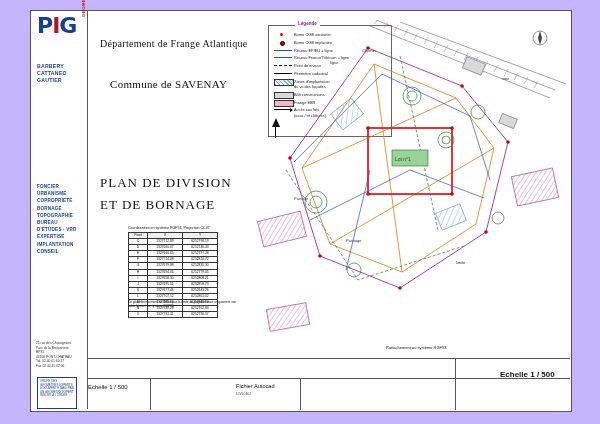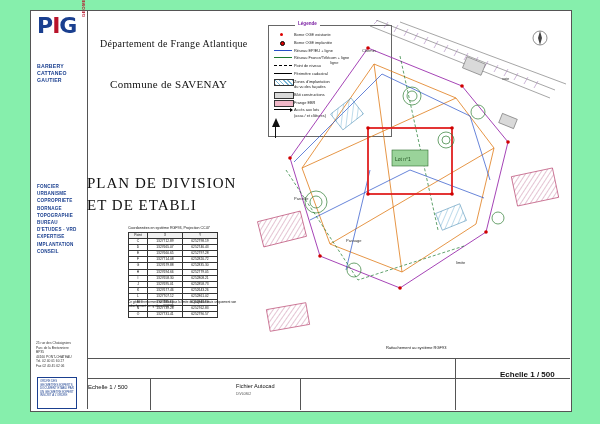--- a/index.html
+++ b/index.html
@@ -1,35 +1,35 @@
 <!DOCTYPE html>
 <html><head>
 <meta charset="utf-8">
 <style>
   html,body{margin:0;padding:0;background:#ffffff;}
   body{width:600px;height:424px;overflow:hidden;font-family:"Liberation Sans",sans-serif;}
-  .sheet{position:relative;width:600px;height:424px;background:#86efac;}
+  .sheet{position:relative;width:600px;height:424px;background:#c4b5fd;}
   .frame{position:absolute;left:30px;top:10px;width:540px;height:400px;border:1px solid #555;background:#ffffff;}
 
   
   .logo-col{position:absolute;left:31px;top:11px;width:56px;height:398px;border-right:1px solid #555;}
   .logo-box{position:absolute;left:6px;top:4px;width:44px;height:44px;}
   .logo-mark{font-family:"DejaVu Sans",sans-serif;font-weight:bold;font-size:22px;color:#1a3f8f;letter-spacing:-1px;line-height:22px;}
   .logo-mark span.r{color:#b8122a;}
   .logo-vert{position:absolute;left:44px;top:2px;font-size:4.4px;color:#b8122a;letter-spacing:.4px;
     transform:rotate(-90deg);transform-origin:left top;white-space:nowrap;font-weight:bold;}
   .agency-names{position:absolute;left:6px;top:52px;width:48px;font-size:5.2px;font-weight:bold;color:#1a3f8f;line-height:7px;letter-spacing:.2px;}
   .services{position:absolute;left:6px;top:172px;width:48px;font-size:4.6px;font-weight:bold;color:#1a3f8f;line-height:7.2px;letter-spacing:.2px;}
   .addr{position:absolute;left:5px;top:330px;width:48px;font-size:3.3px;color:#333;line-height:4.6px;}
   .stamp{position:absolute;left:6px;top:366px;width:40px;height:32px;border:1px solid #1a3f8f;font-size:2.9px;color:#1a3f8f;line-height:3.6px;padding:2px;box-sizing:border-box;}
 
   
   .dept{position:absolute;left:100px;top:38px;font-family:"Liberation Serif",serif;font-size:10px;color:#111;letter-spacing:.3px;}
   .commune{position:absolute;left:110px;top:78px;font-family:"Liberation Serif",serif;font-size:11px;color:#111;letter-spacing:.3px;}
-  .plan-title{position:absolute;left:87px;top:172px;font-family:"Liberation Serif",serif;font-size:15px;color:#111;letter-spacing:1px;line-height:22px;}
+  .plan-title{position:absolute;left:100px;top:172px;font-family:"Liberation Serif",serif;font-size:13px;color:#111;letter-spacing:1px;line-height:22px;}
 
   
   .legend{position:absolute;left:268px;top:25px;width:122px;height:110px;border:1px solid #666;background:#ffffff;}
   .legend-title{position:absolute;left:26px;top:-5px;background:#fff;font-size:4.6px;color:#7a1fa2;padding:0 3px;font-weight:bold;}
   .legend ul{list-style:none;margin:0;padding:6px 3px 0 3px;}
   .legend li{position:relative;font-size:3.9px;color:#222;line-height:5.2px;padding-left:22px;margin-bottom:2.6px;}
   .lg-sym{position:absolute;left:2px;top:0px;width:18px;height:5px;}
   .dot{position:absolute;left:6px;top:1px;width:3px;height:3px;border-radius:50%;}
   .hline{position:absolute;left:0;top:2px;width:18px;height:0;border-top:1px solid #000;}
   .hline.dash{border-top:1px dashed #000;}
@@ -102,21 +102,21 @@
 Tel. 02 40 01 60 27
 Fax 02 40 45 62 06</div>
     <div class="stamp" style="white-space:pre-line">ORDRE DES GEOMETRES EXPERTS
 DOCUMENT ETABLI PAR UN GEOMETRE EXPERT INSCRIT A L'ORDRE</div>
   </div>
 
   <div class="dept">Département de Frange Atlantique</div>
   <div class="commune">Commune de SAVENAY</div>
   <div class="plan-title">
     <div>PLAN DE DIVISION</div>
-    <div>ET DE ETABLI</div>
+    <div>ET DE BORNAGE</div>
   </div>
 
   <div class="legend">
     <div class="legend-title">Légende</div>
     <ul>
       <li><span class="lg-sym">
             <i class="dot" style="background:#d00;"></i>
           </span><span>Borne OGE existante</span></li>
       <li><span class="lg-sym">
             <i class="dot" style="background:#d00;border:.5px solid #000;"></i>

